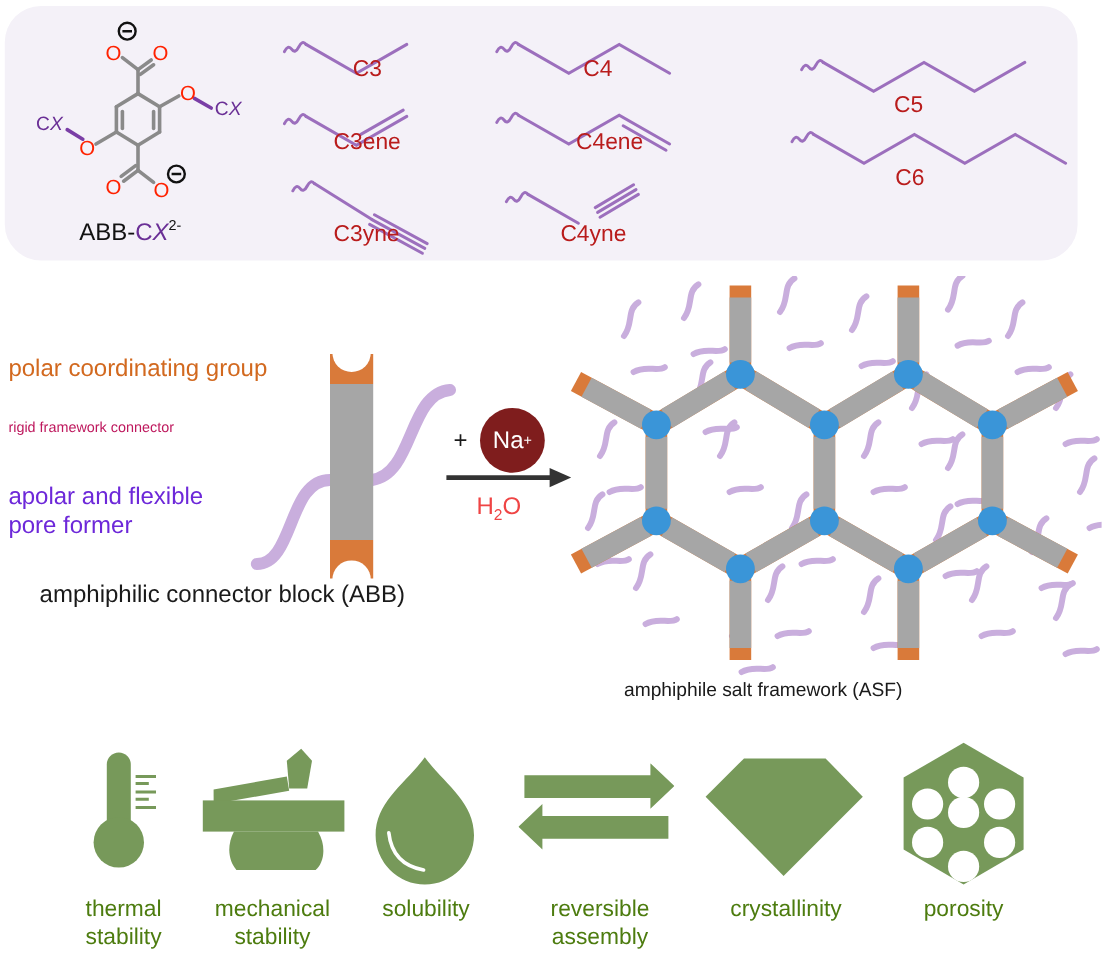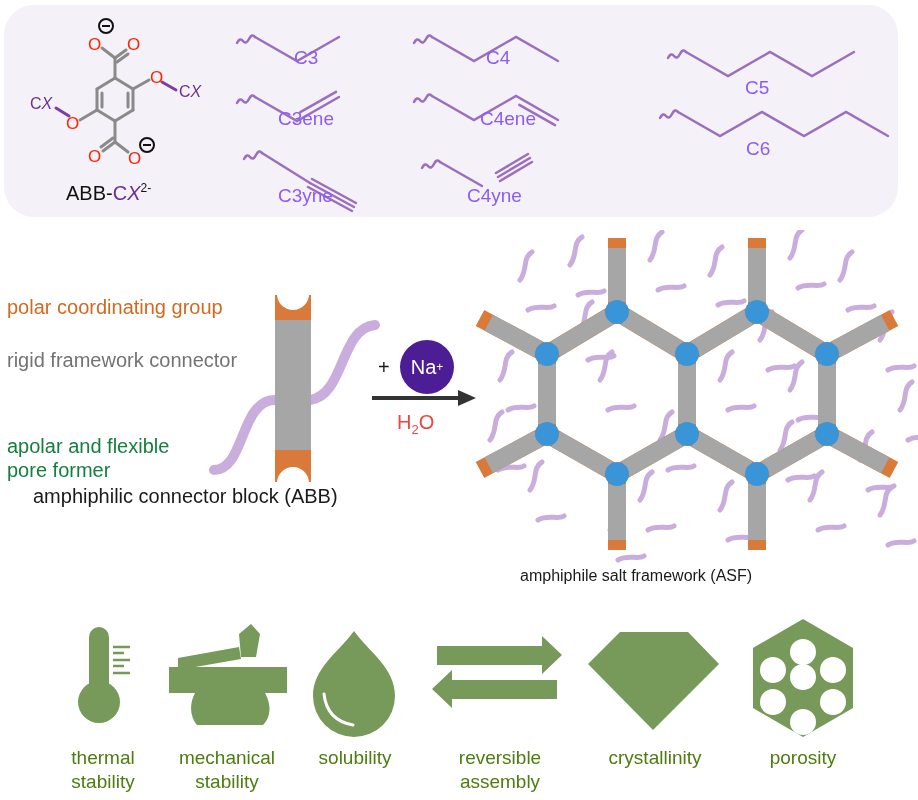--- a/index.html
+++ b/index.html
@@ -1,24 +1,24 @@
 <!DOCTYPE html>
 <html><head>
 <meta charset="utf-8">
 <style>
   html,body{margin:0;padding:0;background:#ffffff;}
   body{width:918px;height:800px;position:relative;overflow:hidden;font-family:"Liberation Sans",sans-serif;}
   #stage{position:absolute;left:0;top:0;width:918px;height:800px;}
   .panel{position:absolute;left:4px;top:5px;width:894px;height:212px;background:#f4f1f8;border-radius:30px;}
   .t{position:absolute;white-space:nowrap;line-height:1;}
   .purple{color:#6a2f96;}
-  .lbl-chain{font-size:19px;color:#8b5cf6;}
+  .lbl-chain{font-size:19px;color:#b91c1c;}
   .lbl-orange{color:#d2691f;font-size:20px;}
-  .lbl-grey{color:#737373;font-size:20px;}
-  .lbl-violet{color:#15803d;font-size:20px;margin-top:32px;}
+  .lbl-grey{color:#be185d;font-size:12px;}
+  .lbl-violet{color:#6d28d9;font-size:20px;}
   .prop{font-size:19px;color:#4d7c0f;text-align:center;position:absolute;line-height:24px;}
 </style>
 </head>
 <body>
 
 <div id="stage">
   <div class="panel"></div>
 
   <svg style="position:absolute;left:0;top:0" width="230" height="220">
     <g stroke="#8a8a8a" stroke-width="3" fill="none" stroke-linecap="round">
@@ -127,21 +127,21 @@
     <path d="M14 180 C 45 180, 40 110, 75 110 L 110 110 C 145 105, 140 38, 175 35" fill="none" stroke="#c9aedd" stroke-width="10" stroke-linecap="round"></path>
     <rect x="75" y="30" width="36" height="130" fill="#a6a6a6"></rect>
     <path d="M75 5 L111 5 L111 30 L75 30 Z" fill="#d97a3a"></path>
     <path d="M77 4 A 16 16 0 0 0 109 4 Z" fill="#ffffff"></path>
     <path d="M75 160 L111 160 L111 192 L75 192 Z" fill="#d97a3a"></path>
     <path d="M77 193 A 16 16 0 0 1 109 193 Z" fill="#ffffff"></path>
   </svg>
   <span class="t" style="left:33px;top:486px;font-size:20px;color:#1a1a1a">amphiphilic connector block (ABB)</span>
 
   <span class="t" style="left:378px;top:357px;font-size:20px;color:#1a1a1a">+</span>
-  <div style="position:absolute;left:400px;top:340px;width:54px;height:54px;border-radius:50%;background:#4c1d95;color:#fff;font-size:20px;display:flex;align-items:center;justify-content:center">
+  <div style="position:absolute;left:400px;top:340px;width:54px;height:54px;border-radius:50%;background:#7f1d1d;color:#fff;font-size:20px;display:flex;align-items:center;justify-content:center">
     <span>Na</span>
       <sup style="font-size:12px">+</sup>
   </div>
   <svg style="position:absolute;left:370px;top:388px" width="110" height="20">
     <line x1="2" y1="10" x2="90" y2="10" stroke="#333" stroke-width="4"></line>
     <polygon points="88,2 106,10 88,18" fill="#333"></polygon>
   </svg>
   <span class="t" style="left:397px;top:412px;font-size:20px;color:#ef4444"><span>H</span><sub style="font-size:13px">2</sub><span>O</span></span>
 
   <svg id="asf-svg" style="position:absolute;left:460px;top:230px" width="458" height="340">

